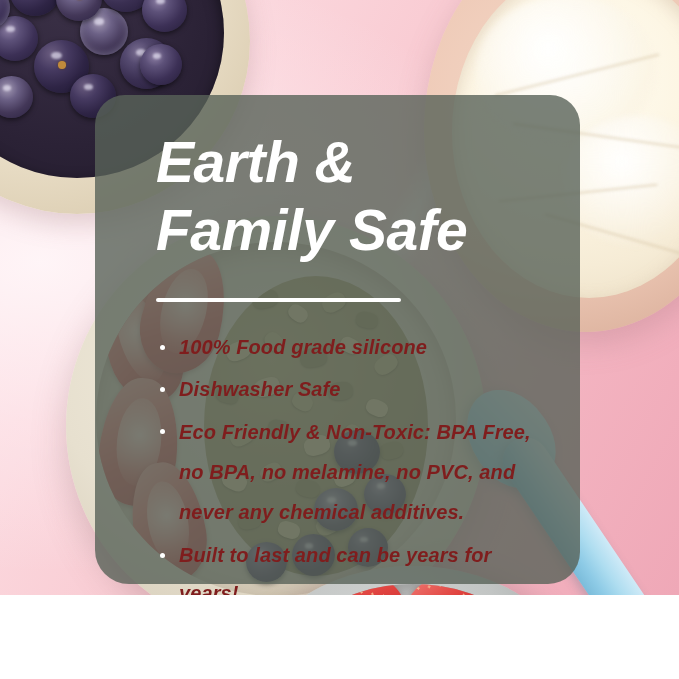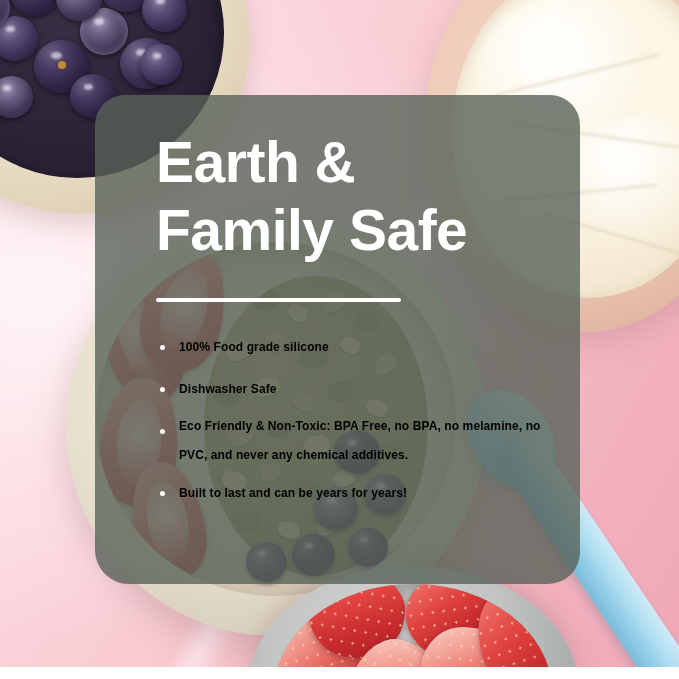--- a/index.html
+++ b/index.html
@@ -5,23 +5,24 @@
 <style>
   html,body{margin:0;padding:0;background:#fff;}
   body{
     font-family:"Liberation Sans", sans-serif;
     -webkit-font-smoothing:antialiased;
   }
 
   #stage{
     position:relative;
     width:679px;
-    height:667px;
+    height:595px;
     overflow:hidden;
     background:#f9ccd4;
+    font-style:italic;
   }
 
   
   .photo{position:absolute;inset:0;overflow:hidden;}
 
   
   .surface{
     position:absolute;inset:0;
     background:
       linear-gradient(118deg,#fde3e7 0%,#fbd7dd 26%,#f8c6ce 55%,#f3b3c0 78%,#efa8b7 100%);
@@ -191,34 +192,34 @@
     background:#ffffff;border-radius:2px;
   }
 
   .bullets{
     position:absolute;left:62px;top:233px;right:30px;
     margin:0;padding:0;list-style:none;
   }
   .bullets li{
     position:relative;
     padding-left:22px;
-    color:#000000;
+    color:#7f1d1d;
     font-weight:700;
-    font-size:12px;
+    font-size:20px;
     line-height:38px;
     letter-spacing:.1px;
     margin-bottom:4px;
   }
   .bullets li::before{
     content:"";
     position:absolute;left:3px;top:17px;
     width:5px;height:5px;border-radius:50%;
     background:#ffffff;
   }
-  .bullets li.wrap{ line-height:29px; }
+  .bullets li.wrap{ line-height:40px; }
 </style>
 </head>
 <body>
 
 <div id="stage">
 
   <div class="photo">
 
     <div class="surface"></div>
     <div class="surface-sheen"></div>

